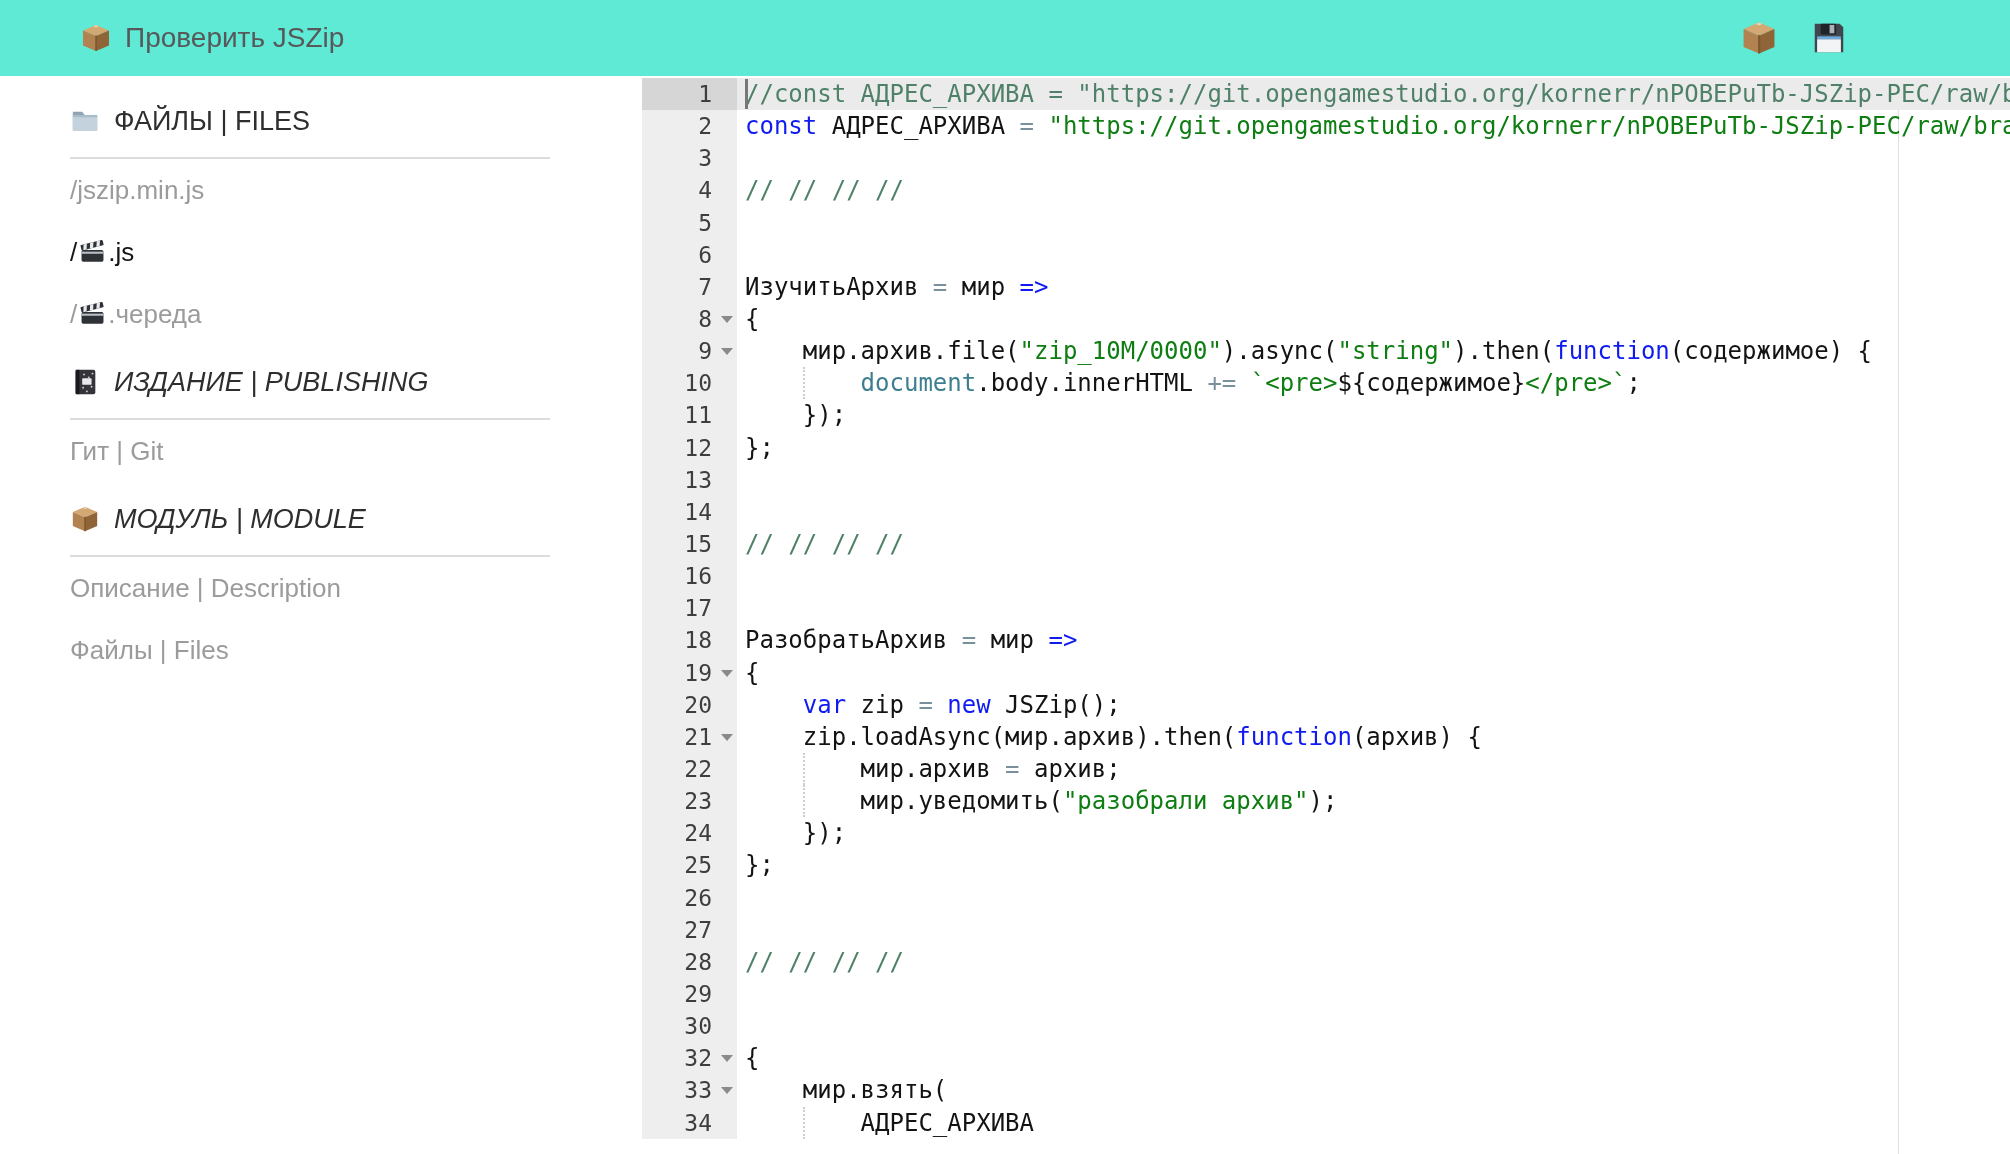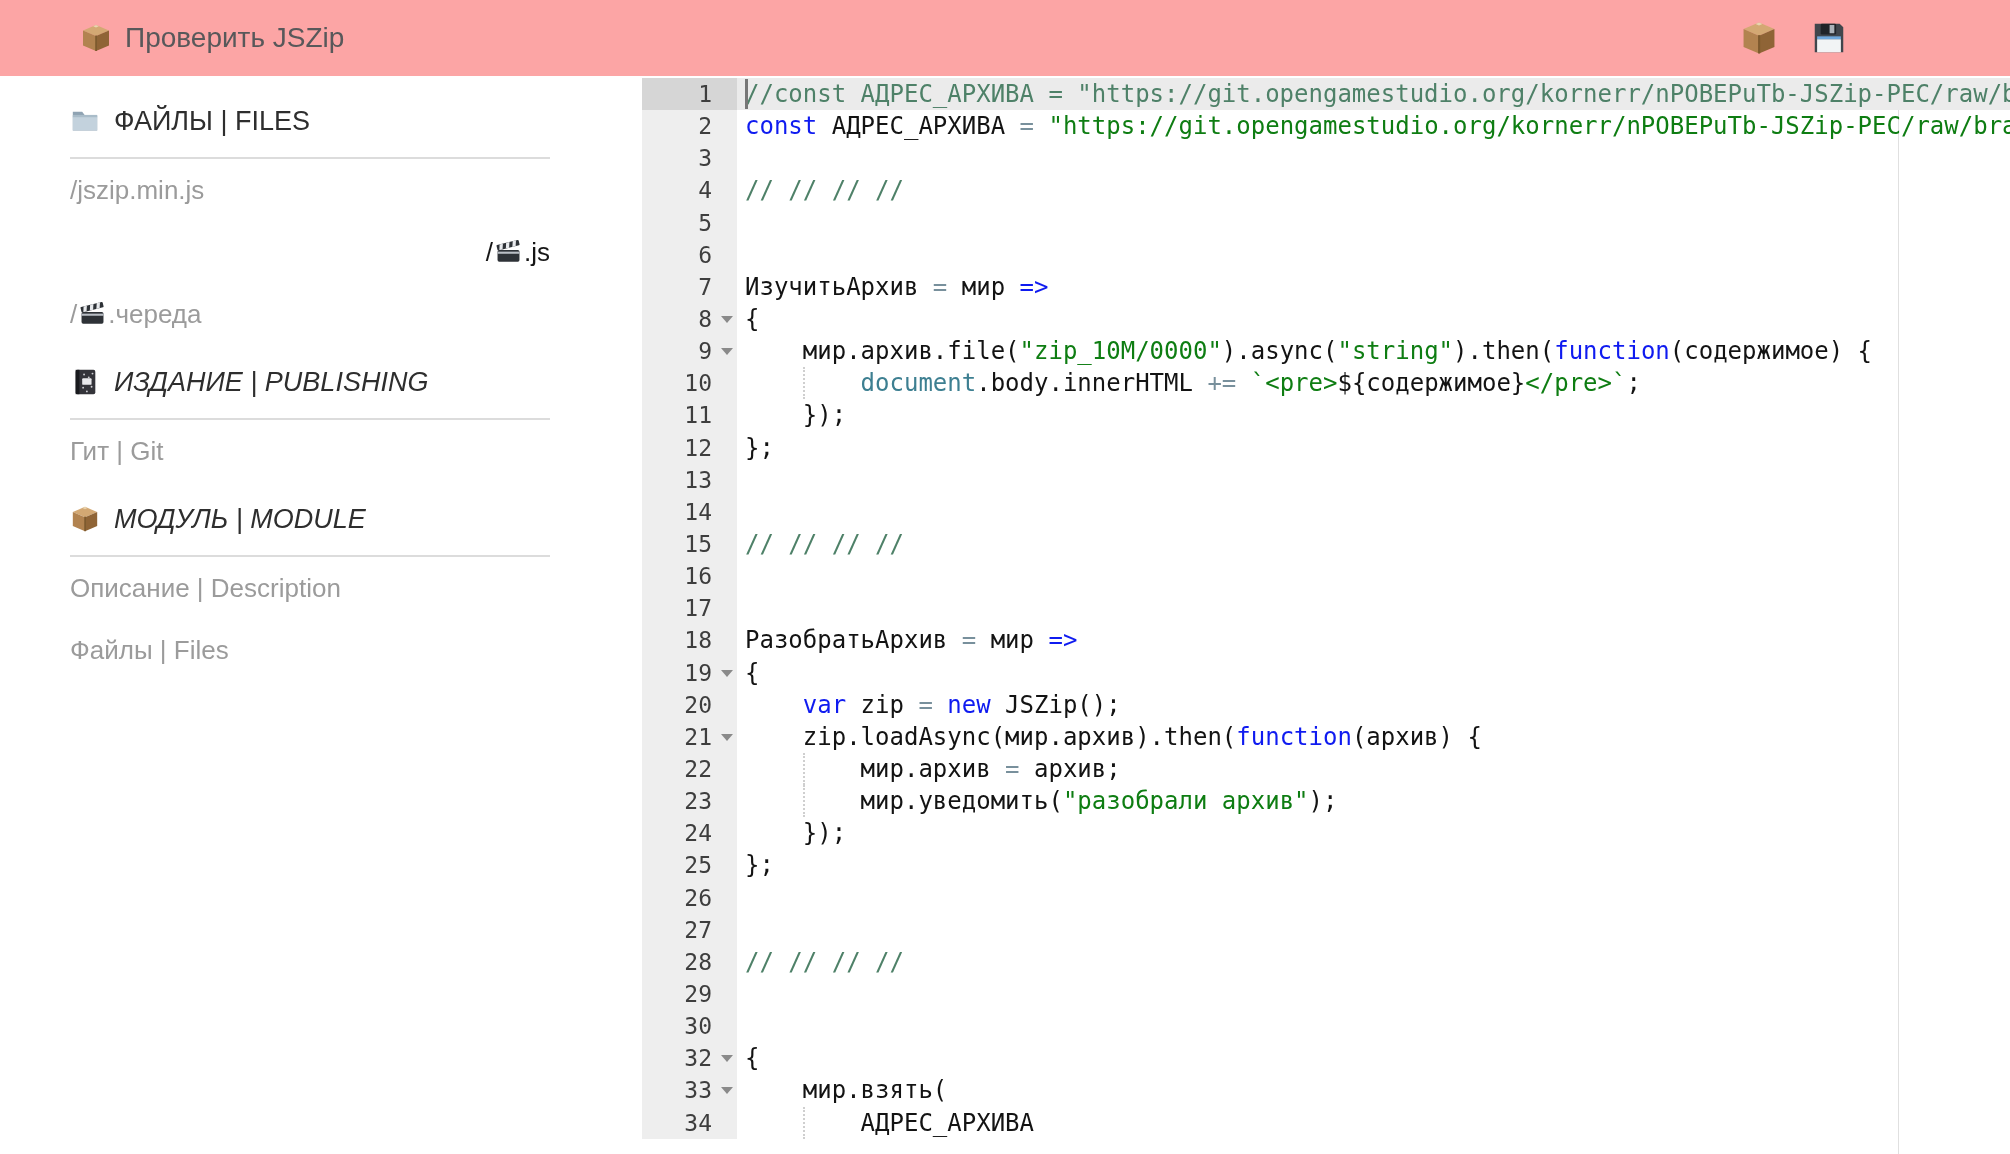--- a/index.html
+++ b/index.html
@@ -1,41 +1,41 @@
 <!DOCTYPE html>
 <html style="--text: #131313; --comment: #4e8168; --keyword: #0f1bf0; --string: #0e7d12; --builtin: #3d7f91; --operator: #78909c;"><head>
 <meta charset="utf-8">
 <style>
   * { margin:0; padding:0; box-sizing:border-box; }
   html,body { width:2010px; height:1154px; overflow:hidden; background:#ffffff;
               font-family:"Liberation Sans", sans-serif; }
 
   
   .app-header { position:absolute; left:0; top:0; width:2010px; height:76px;
-                background:#fca5a5; }
+                background:#5eead4; }
   .title-wrap { position:absolute; left:80px; top:0; height:76px;
                 display:flex; align-items:center; gap:13px; }
   .title-wrap .t-ico svg { width:32px; height:32px; display:block; }
   .page-title { font-size:28px; color:#58585a; }
   .hbtn { position:absolute; top:19px; width:38px; height:38px; background:none;
           border:none; cursor:pointer; }
   .hbtn svg { width:38px; height:38px; display:block; }
   .hbtn.b1 { left:1740px; }
   .hbtn.b2 { left:1810px; }
 
   
   .sidebar { position:absolute; left:70px; top:78px; width:480px; padding-top:23px; }
   .side-header { display:flex; align-items:center; gap:14px; height:40px;
                  font-size:27px; color:#2e2e2e; }
   .side-header:not(:first-child) { margin-top:17px;font-style:italic; }
   .side-header .s-ico svg { width:30px; height:30px; display:block; }
   .side-divider { margin-top:16px; border-top:2px solid #dcdcdc; }
   .side-item { height:62px; display:flex; align-items:center; font-size:26px;
                color:#9b9b9b; cursor:pointer; white-space:pre; }
-  .side-item.active { color:#151515;justify-content:flex-end; }
+  .side-item.active { color:#151515; }
   .side-item .f-ico { display:inline-flex; margin:0 2px; }
   .side-item .f-ico svg { width:27px; height:27px; display:block; }
 
   
   .editor { position:absolute; left:642px; top:78px; width:1368px; height:1076px;
             overflow:hidden; background:#ffffff; }
   .ruler { position:absolute; left:1256px; top:0; bottom:0; width:1px;
            background:#e0e0e0; }
   .row { position:relative; display:flex; height:32.15px; }
   .gutter { position:relative; flex:0 0 95px; width:95px; background:#eeeeee;

